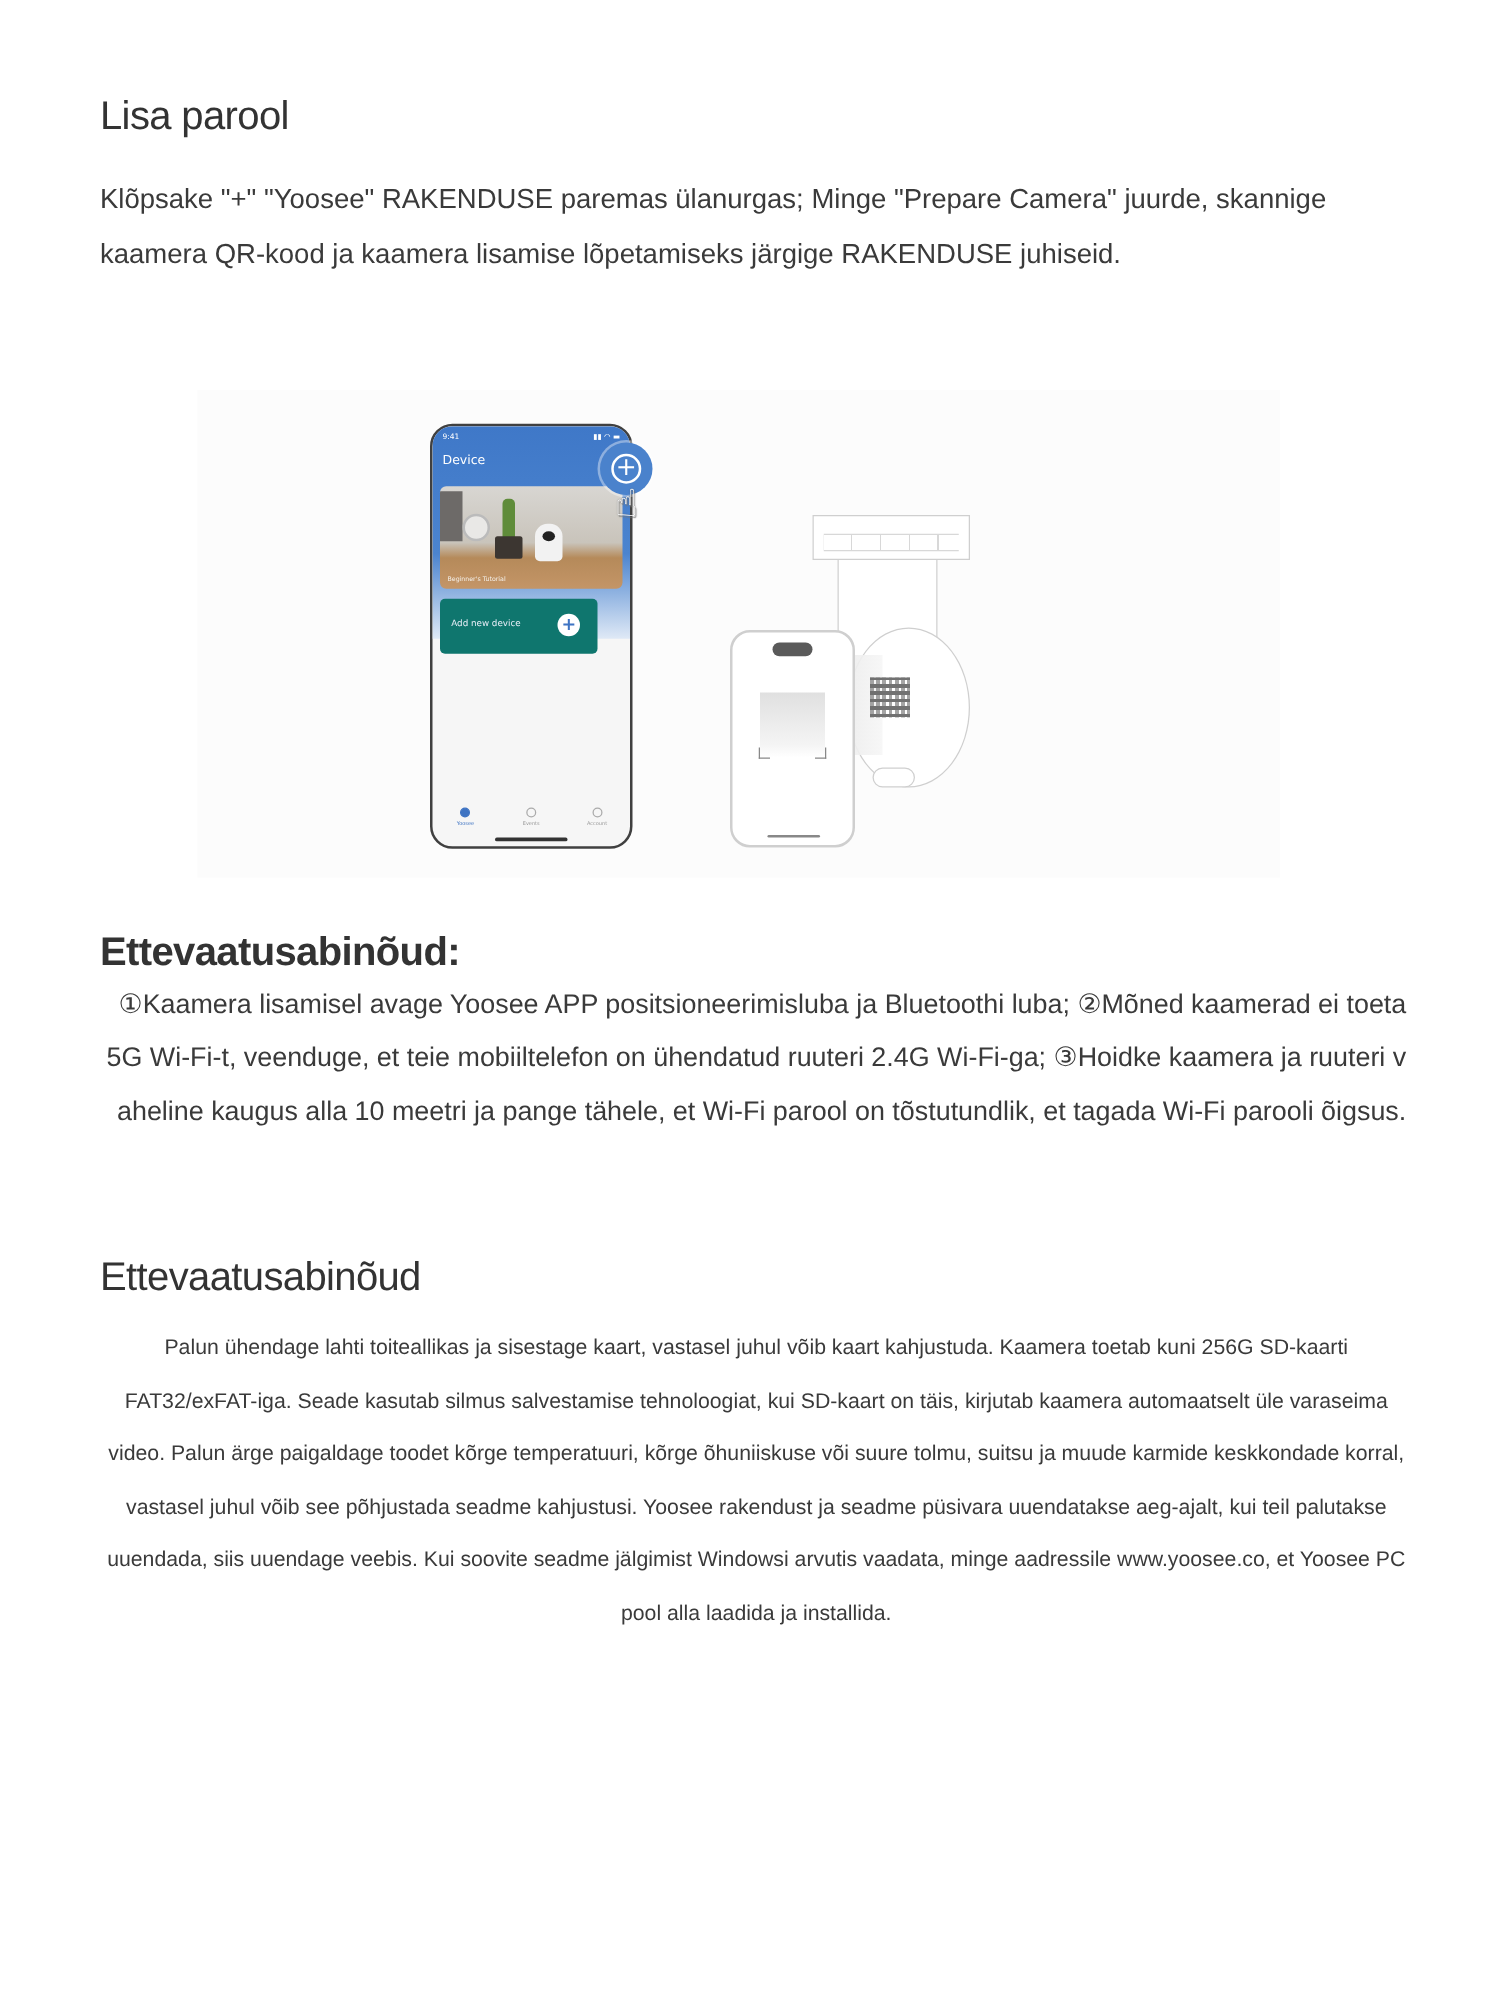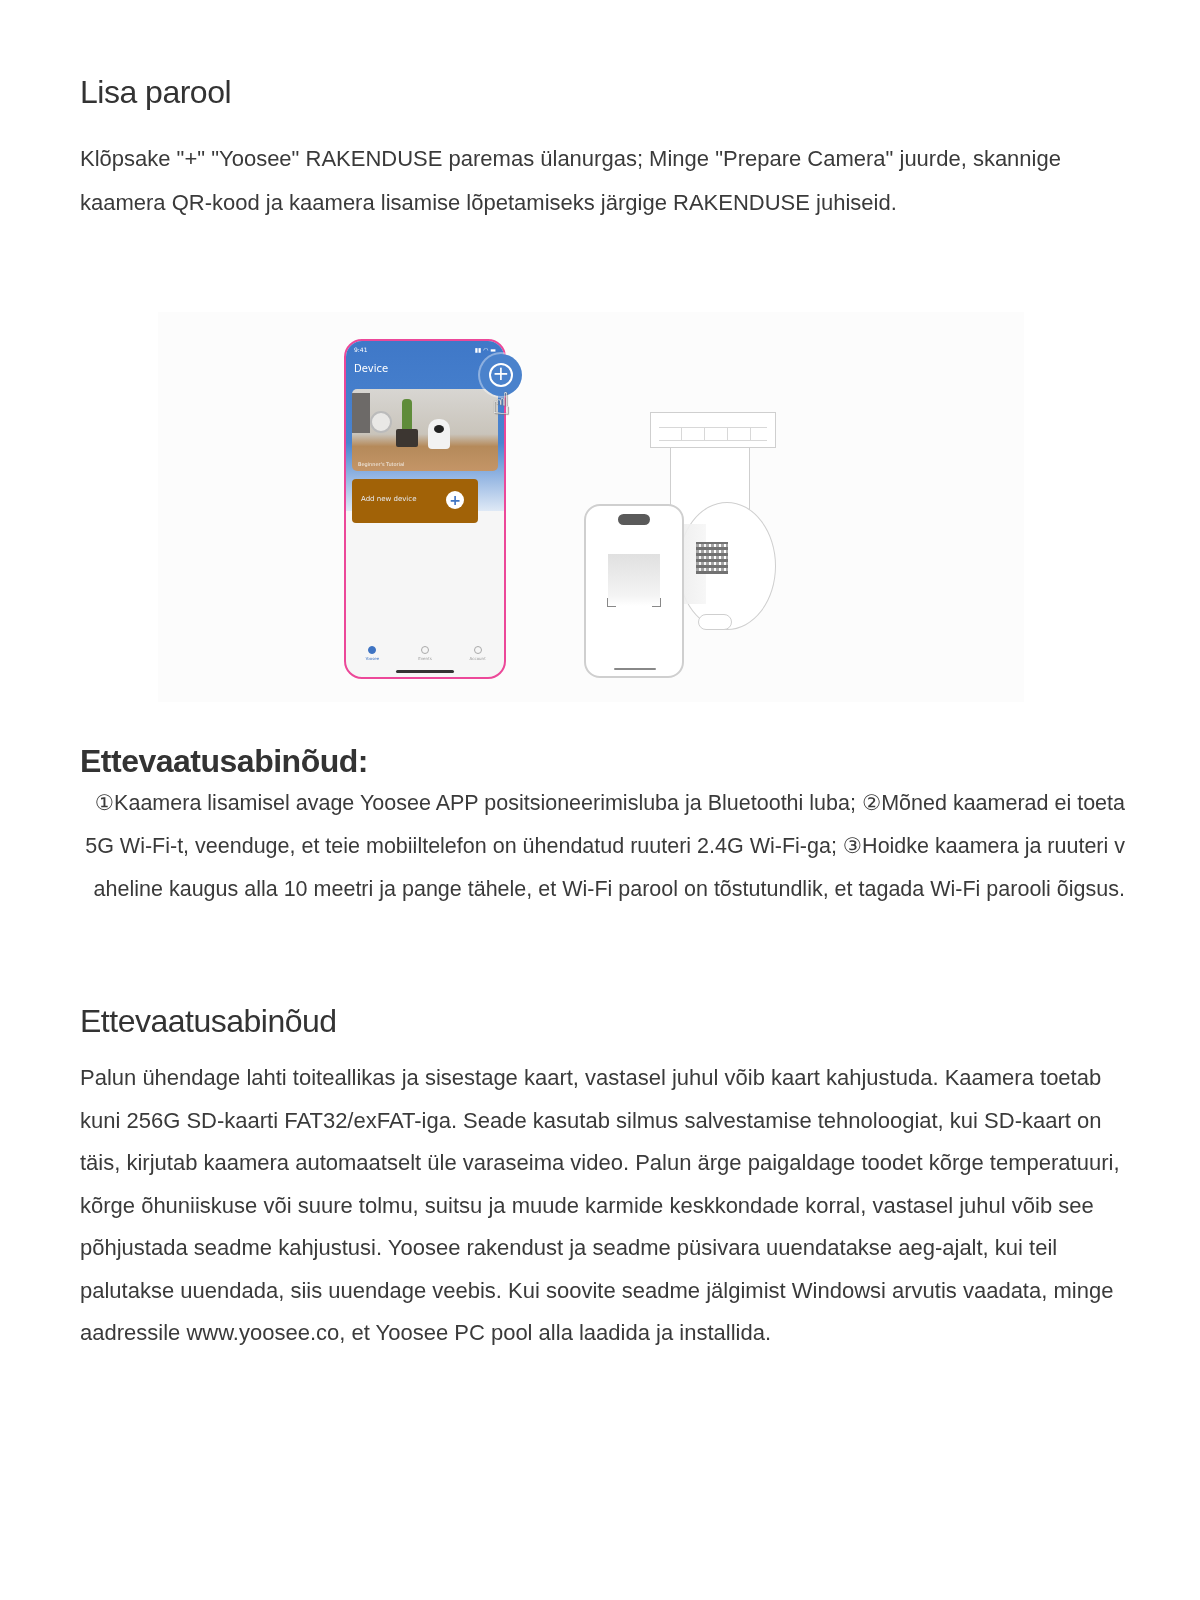--- a/index.html
+++ b/index.html
@@ -22,30 +22,30 @@
       font-size: 22px;
       line-height: 44px;
       color: #3a3a3a;
       font-family: "Liberation Sans", sans-serif;
     }
     #title1 { position: absolute; top: 74px; left: 0; }
     #para1 { position: absolute; top: 137px; left: 0; width: 1040px; }
     #title2 { position: absolute; top: 743px; left: 0; font-weight: bold; }
     #para2 { position: absolute; top: 782px; left: 0; width: 1045px; font-size: 21.5px; line-height: 43px; word-break: break-all; text-align: right; }
     #title3 { position: absolute; top: 1003px; left: 0; }
-    #para3 { position: absolute; top: 1057px; left: 0; width: 1050px; font-size: 22px; line-height: 42.5px; }
+    #para3 { position: absolute; top: 1057px; left: 0; width: 1050px; font-size: 17px; line-height: 42.5px; text-align: center; }
 
     
     .illus {
       position: absolute; left: 158px; top: 312px; width: 866px; height: 390px;
       background: #fcfcfc;
     }
     .phone1 {
       position: absolute; left: 186px; top: 27px; width: 162px; height: 340px;
-      border: 2px solid #ec4899; border-radius: 18px; background: #f6f6f6; overflow: hidden;
+      border: 2px solid #404040; border-radius: 18px; background: #f6f6f6; overflow: hidden;
     }
     .p1-header {
       position: absolute; left: 0; top: 0; width: 100%; height: 170px;
       background: linear-gradient(180deg, #3f78c8 0%, #4b84cf 60%, #dfe9f6 100%);
     }
     .p1-status { position: absolute; top: 5px; left: 8px; right: 8px; font-size: 6px; color: #fff; display: flex; justify-content: space-between; }
     .p1-title { position: absolute; top: 22px; left: 8px; font-size: 10px; color: #fff; }
     .p1-photo {
       position: absolute; top: 48px; left: 6px; width: 146px; height: 82px; border-radius: 5px;
       background: linear-gradient(180deg, #d8d6d2 0%, #c9c4bb 55%, #b58a5a 70%, #c49567 100%);
@@ -53,21 +53,21 @@
     }
     .p1-photo .frame { position:absolute; left:0; top:4px; width:18px; height:40px; background:#6d6a68; }
     .p1-photo .clock { position:absolute; left:18px; top:22px; width:22px; height:22px; border-radius:50%; background:#e9e8e6; border:2px solid #bbb; }
     .p1-photo .cactus { position:absolute; left:50px; top:10px; width:10px; height:36px; background:#5f8c3a; border-radius:4px; }
     .p1-photo .pot { position:absolute; left:44px; top:40px; width:22px; height:18px; background:#3c3631; border-radius:2px; }
     .p1-photo .cam { position:absolute; left:76px; top:30px; width:22px; height:30px; background:#f2f2f2; border-radius:10px 10px 4px 4px; }
     .p1-photo .cam::after { content:""; position:absolute; left:6px; top:6px; width:10px; height:8px; background:#222; border-radius:50%; }
     .p1-photo .cap { position:absolute; left:6px; bottom:4px; font-size:5px; color:#f4f0ea; }
     .p1-add {
       position: absolute; top: 138px; left: 6px; width: 126px; height: 44px; border-radius: 4px;
-      background: #a16207;
+      background: #0f766e;
     }
     .p1-add .lbl { position:absolute; left:9px; top:16px; font-size:7px; color:#e8eef8; }
     .p1-add .plus { position:absolute; right:14px; top:12px; width:18px; height:18px; border-radius:50%; background:#fff; color:#3f74c3; font-size:14px; line-height:18px; text-align:center; font-weight:bold; }
     .p1-tabbar { position:absolute; bottom:16px; left:0; width:100%; display:flex; justify-content:space-around; }
     .p1-tabbar .t { width:28px; text-align:center; font-size:4px; color:#999; }
     .p1-tabbar .t .ic { display:block; margin:0 auto 2px; width:8px; height:8px; border-radius:50%; border:1px solid #aaa; }
     .p1-tabbar .t.active .ic { background:#3f74c3; border-color:#3f74c3; }
     .p1-tabbar .t.active { color:#3f74c3; }
     .p1-homebar { position:absolute; bottom:4px; left:50px; width:58px; height:3px; background:#333; border-radius:2px; }
     .big-plus {

